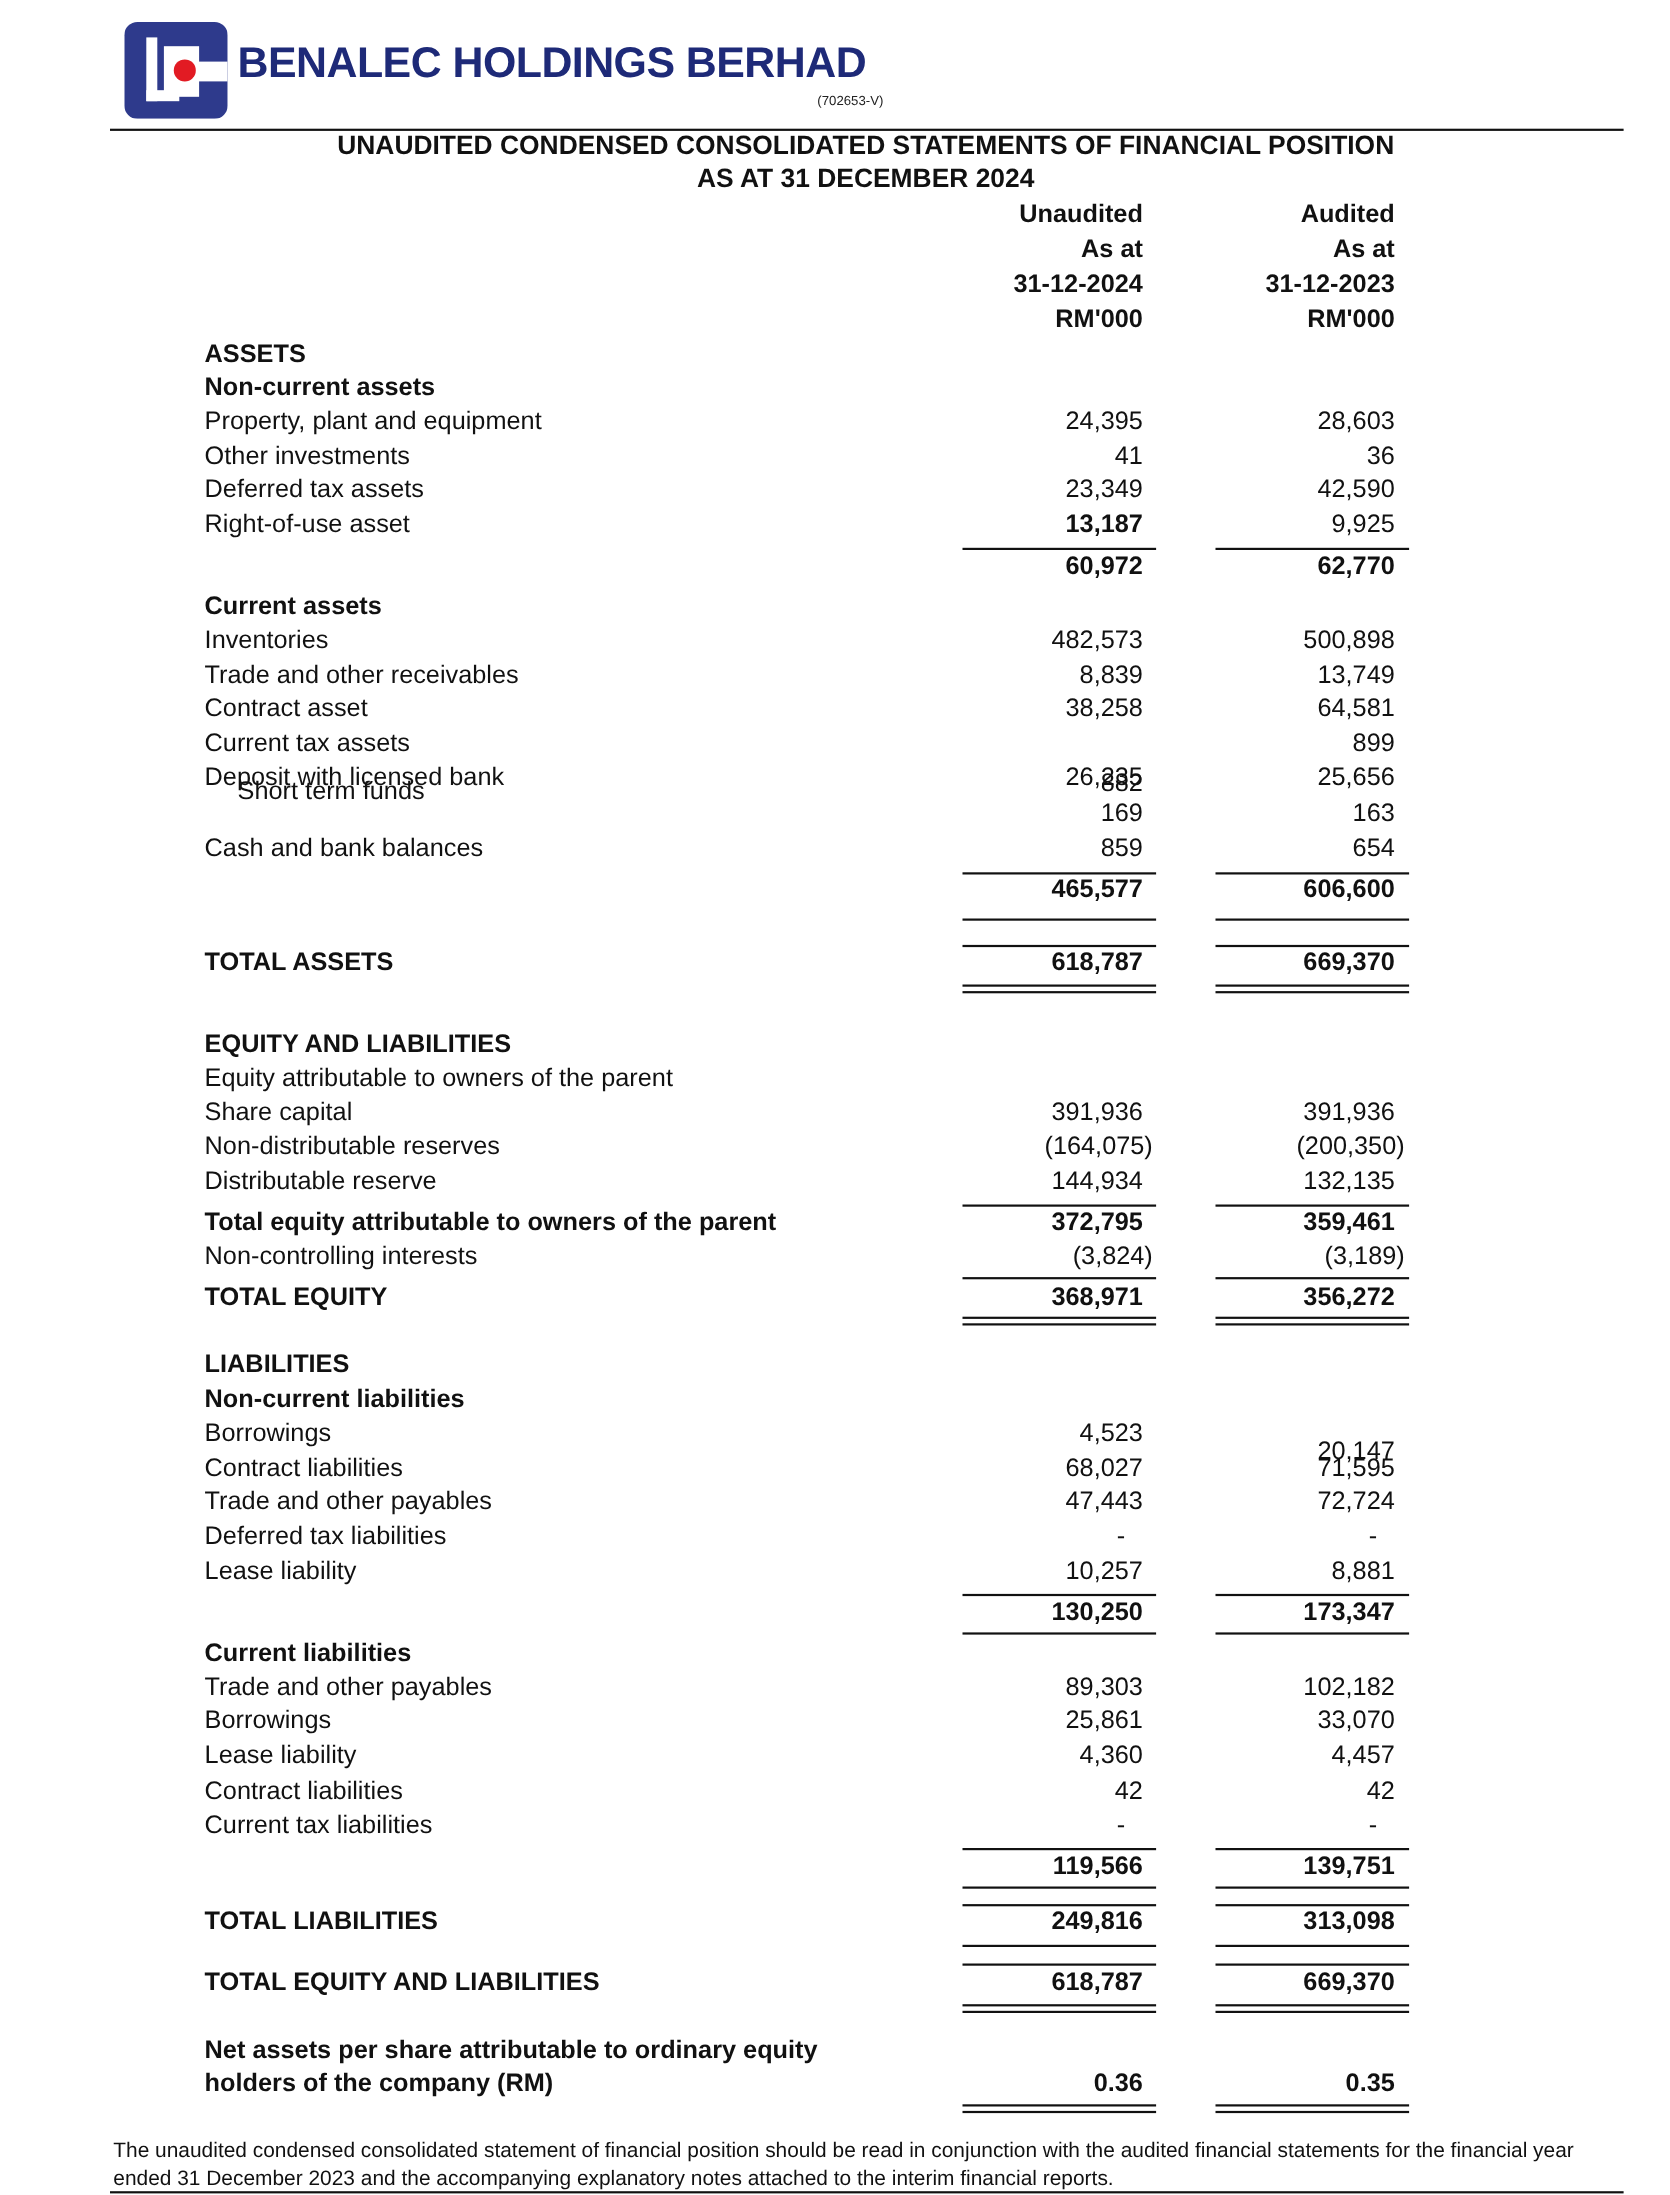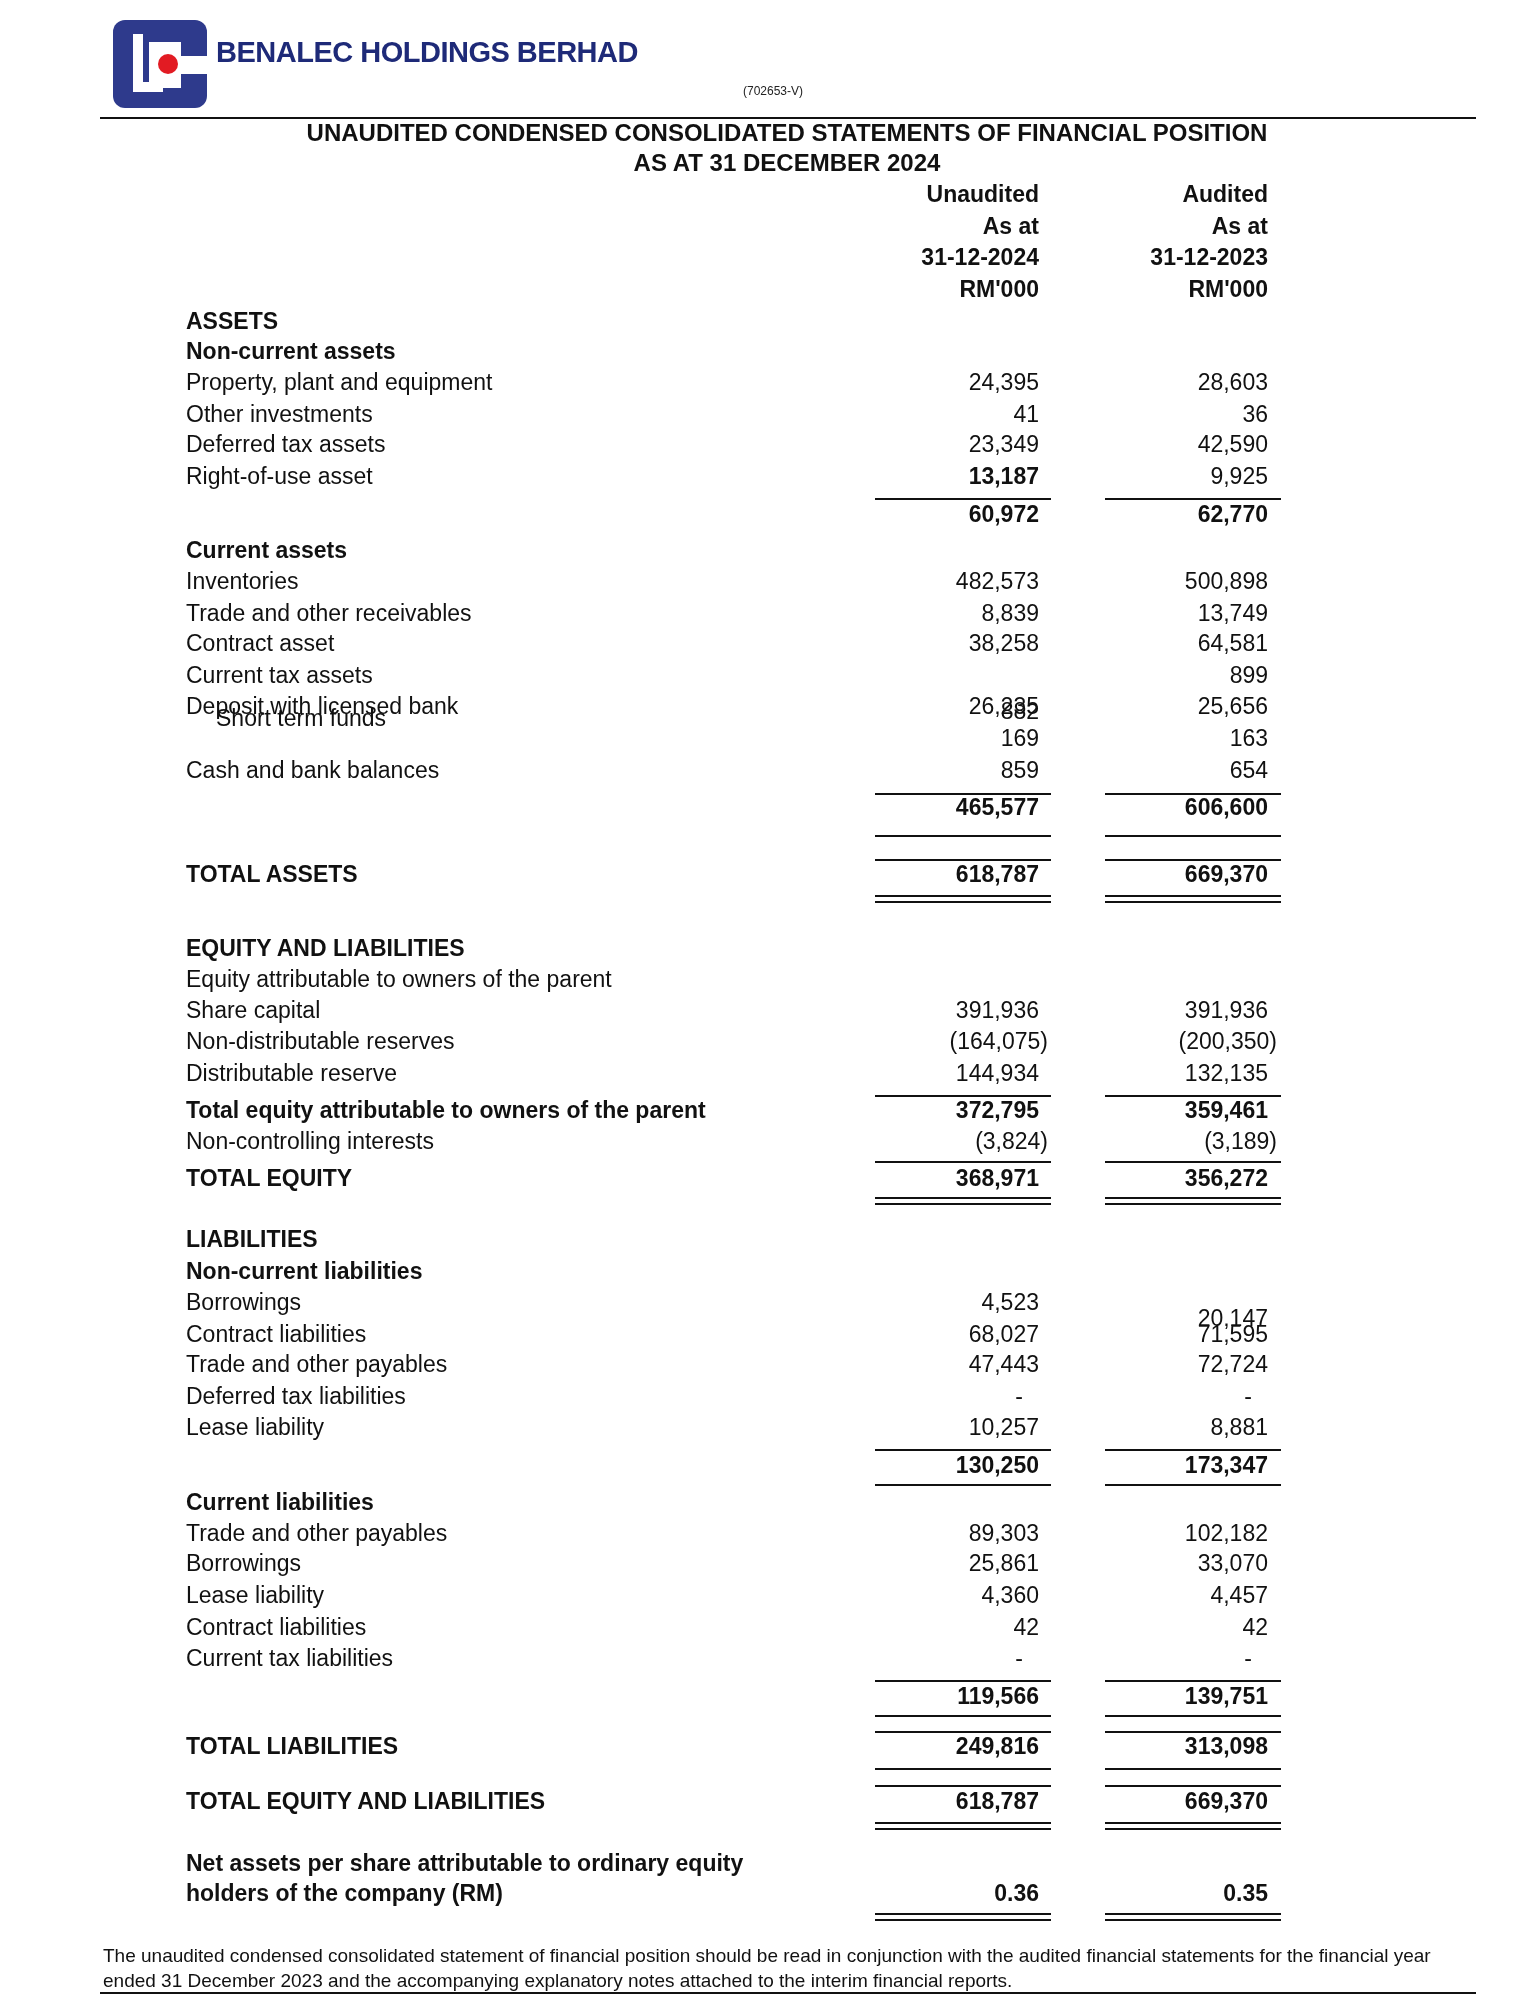--- a/index.html
+++ b/index.html
@@ -1,18 +1,18 @@
 <!DOCTYPE html>
 <html><head>
 <meta charset="utf-8">
 <style>
   html,body{margin:0;padding:0;background:#fff;}
   body{width:1518px;height:1995px;position:relative;overflow:hidden;font-family:"Liberation Sans",sans-serif;color:#111;}
   .logo{position:absolute;left:113px;top:20px;width:94px;height:88px;}
-  .company{position:absolute;left:216px;top:36px;font-size:29px;font-weight:bold;color:#1e2a78;letter-spacing:-0.5px;white-space:nowrap;}
+  .company{position:absolute;left:216px;top:36px;font-size:39px;font-weight:bold;color:#1e2a78;letter-spacing:-0.5px;white-space:nowrap;}
   .regno{position:absolute;left:743px;top:84px;font-size:12px;color:#222;}
   .toprule{position:absolute;left:100px;top:117px;width:1376px;height:0;border-top:2px solid #111;}
   .title{position:absolute;left:0;width:1574px;text-align:center;font-size:24px;font-weight:bold;white-space:nowrap;}
   .hdr{position:absolute;font-size:23px;font-weight:bold;text-align:right;white-space:nowrap;}
   .c1{right:479px;}
   .c2{right:250px;}
   .lbl{position:absolute;left:186px;font-size:23px;white-space:nowrap;}
   .b{font-weight:bold;}
   .num{position:absolute;font-size:23px;text-align:right;white-space:nowrap;}
   .num.paren{margin-right:-9px;}

